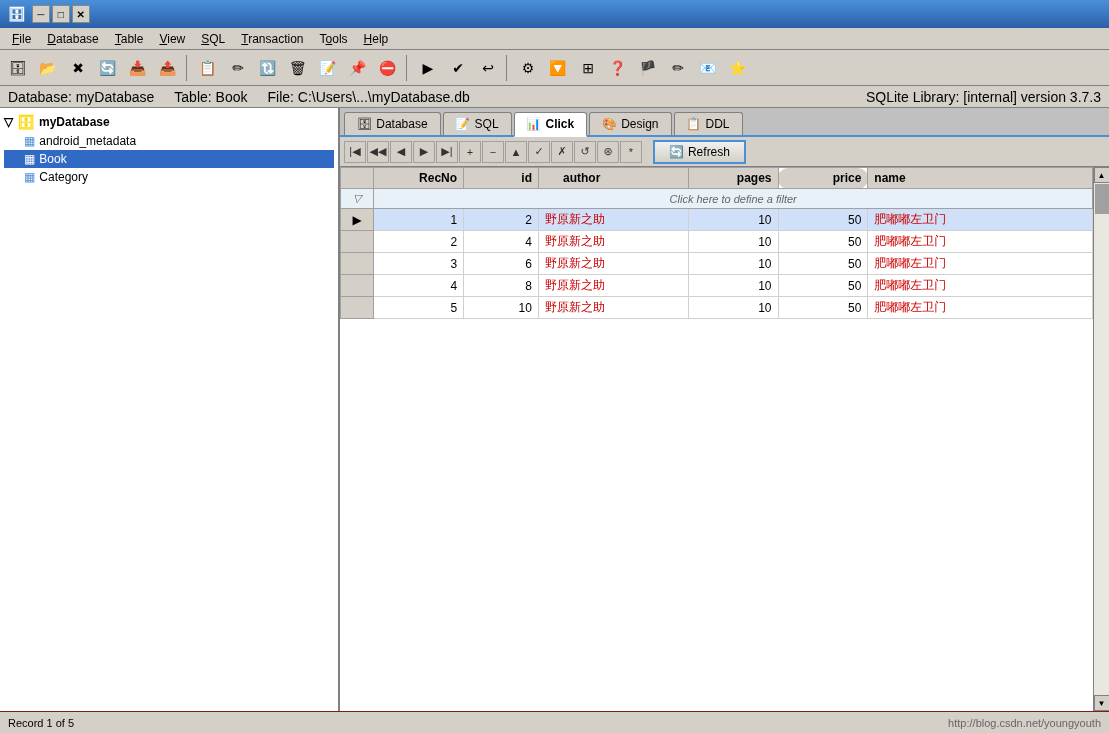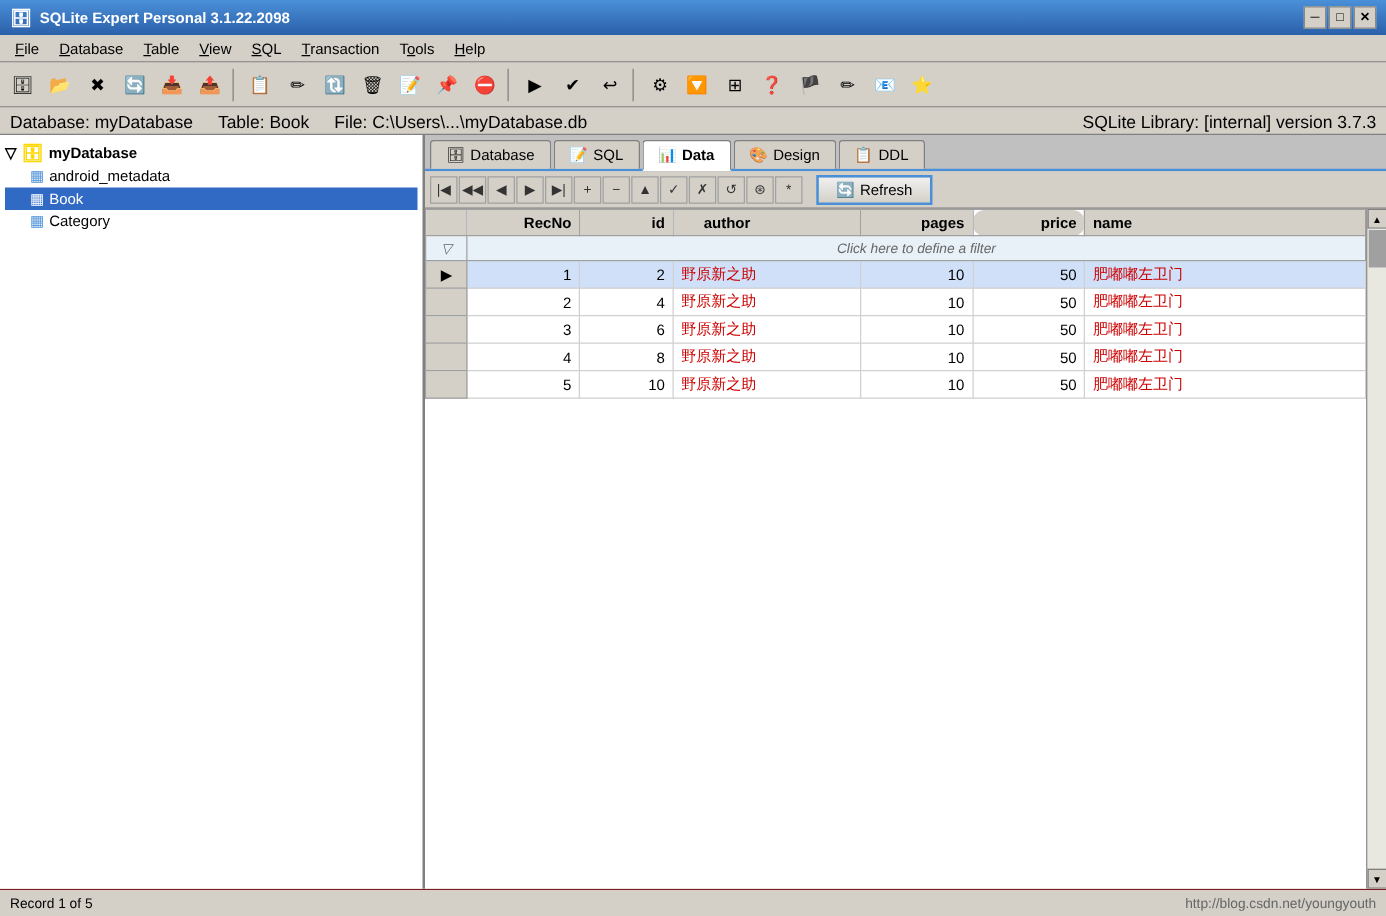--- a/index.html
+++ b/index.html
@@ -254,21 +254,20 @@
       cursor: pointer; font-size: 8px;
     }
     .scroll-track { flex: 1; width: 16px; background: #e8e8e0; }
     .scroll-thumb { width: 14px; height: 30px; background: #a0a0a0; margin: 1px; cursor: pointer; }
   </style>
 </head>
 <body>
 
 <div id="titlebar">
   <span class="title-icon">🗄</span>
-  <span class="title-text">SQLite Expert Personal 3.1.22.2098</span>
   <div class="win-controls">
     <div class="win-btn">─</div>
     <div class="win-btn">□</div>
     <div class="win-btn">✕</div>
   </div>
 </div>
 
 <div id="menubar">
   <div class="menu-item"><u>F</u>ile</div>
   <div class="menu-item"><u>D</u>atabase</div>
@@ -346,21 +345,21 @@
       <div class="tab">
         <span>🗄</span>
         <span>Database</span>
       </div>
       <div class="tab">
         <span>📝</span>
         <span>SQL</span>
       </div>
       <div class="tab active">
         <span>📊</span>
-        <span>Data</span>
+        <span>Click</span>
       </div>
       <div class="tab">
         <span>🎨</span>
         <span>Design</span>
       </div>
       <div class="tab">
         <span>📋</span>
         <span>DDL</span>
       </div>
     </div>

